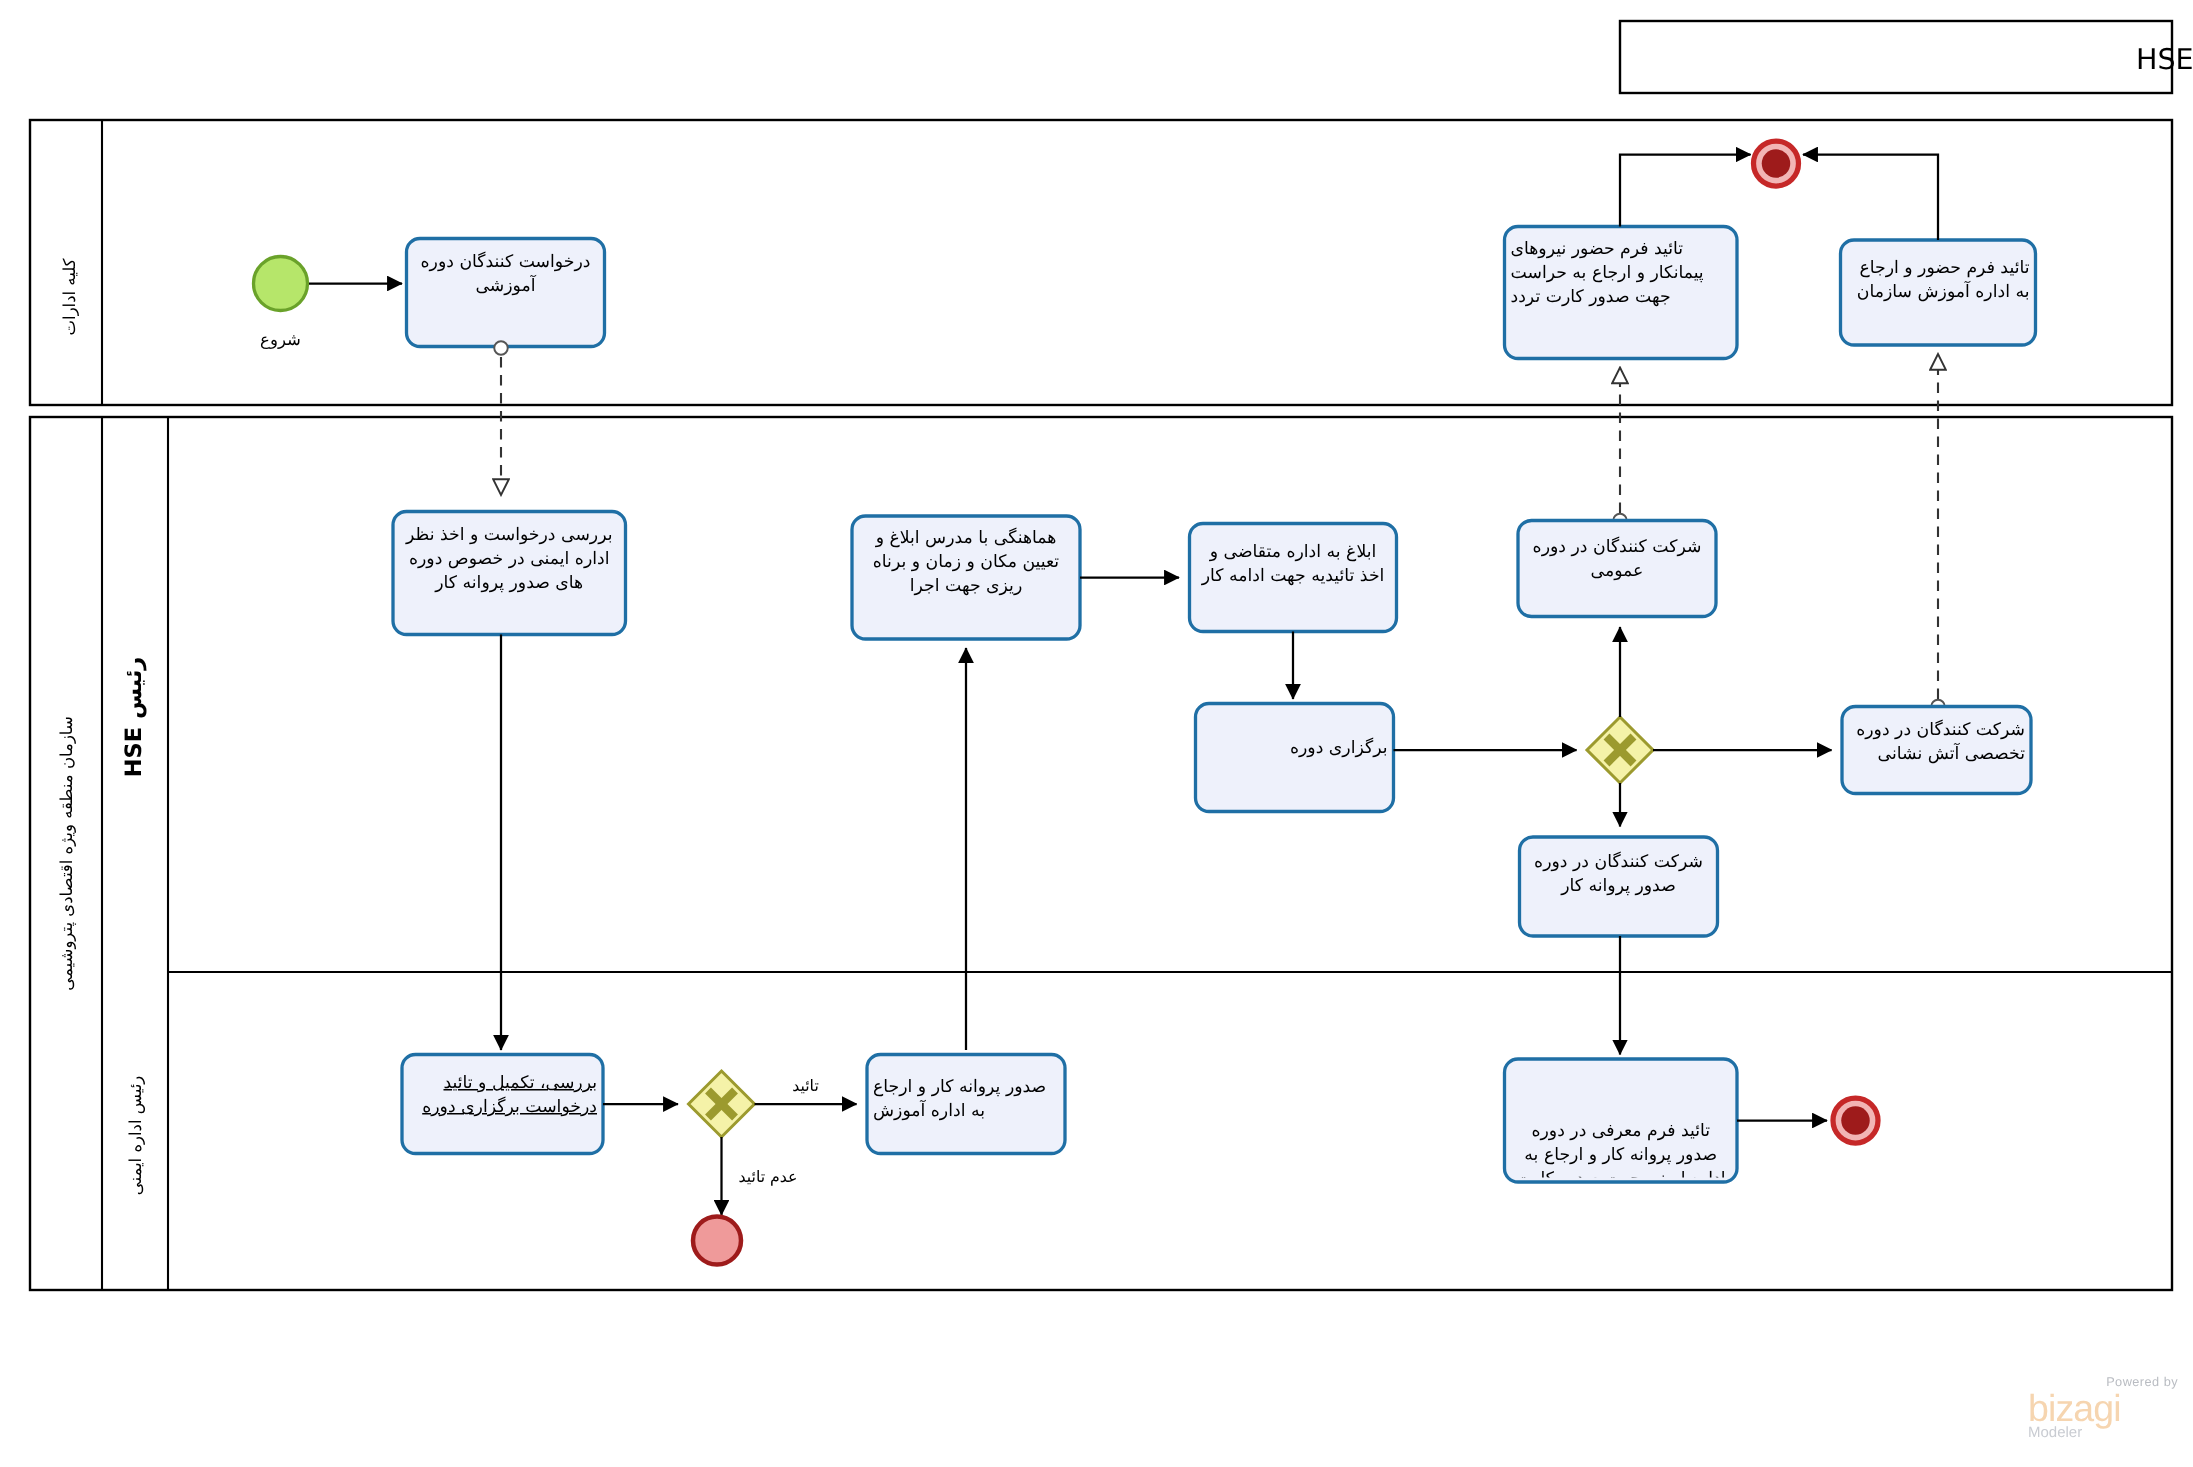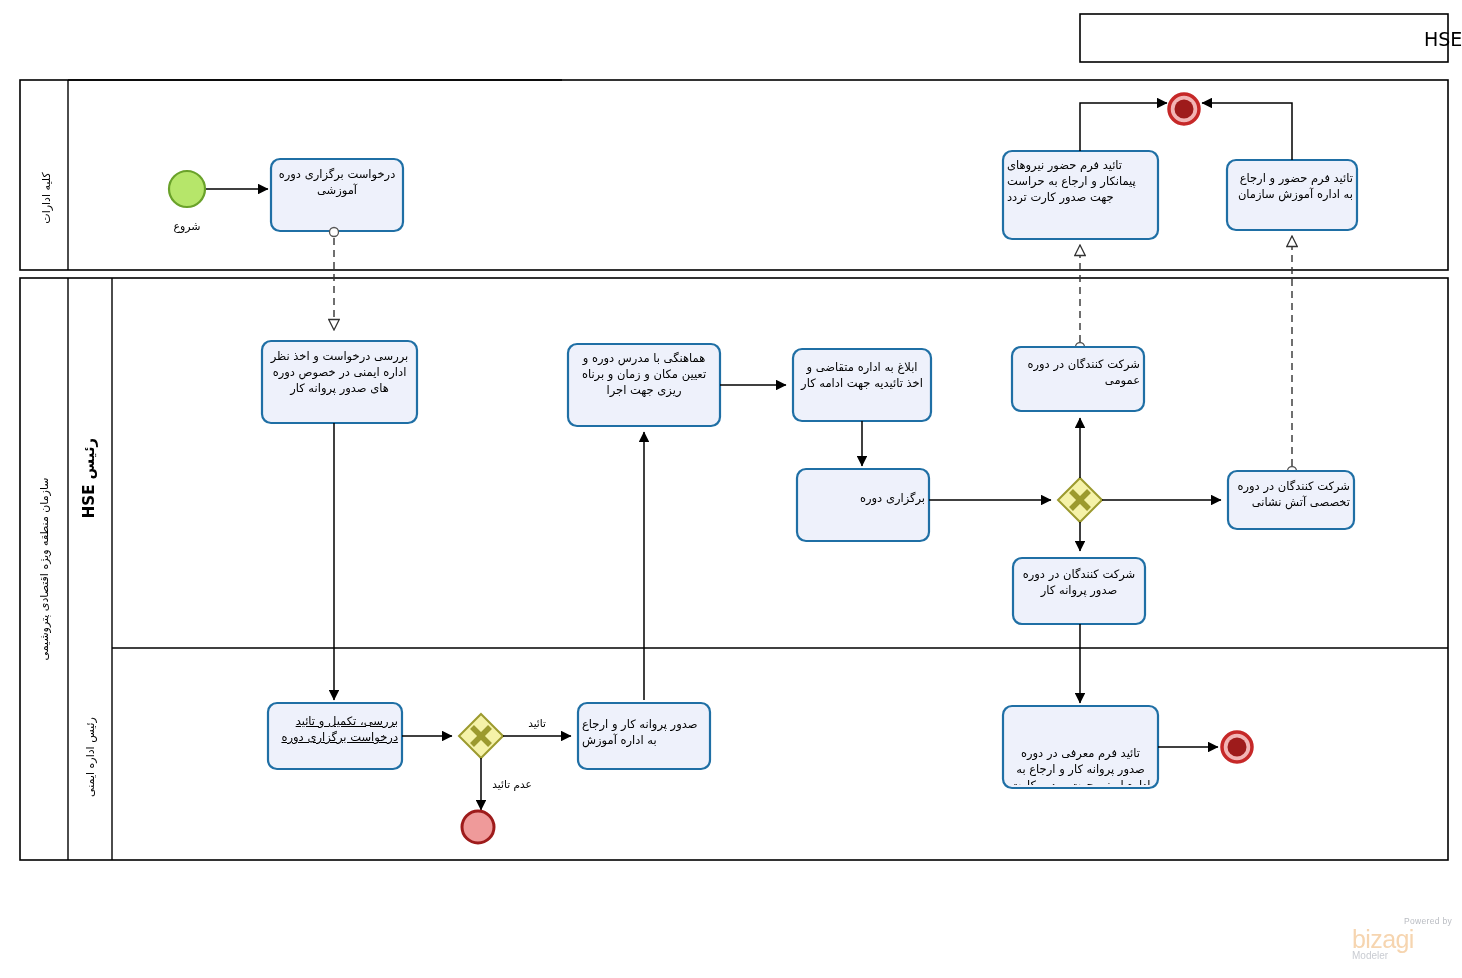--- a/index.html
+++ b/index.html
@@ -75,21 +75,21 @@
   <text class="lane-label-b" transform="translate(94,478) rotate(-90)" text-anchor="middle">رئیس HSE</text>
   <text class="lane-label" transform="translate(94,757) rotate(-90)" text-anchor="middle">رئیس اداره ایمنی</text>
 
   <circle class="start-ev" cx="187" cy="189" r="18"></circle>
   <text class="ev-label" x="187" y="230" text-anchor="middle">شروع</text>
 
   <path class="flow" d="M 206 189 L 268 189" marker-end="url(#arrow)"></path>
 
   <rect class="task-rect" x="271" y="159" width="132" height="72" rx="9"></rect>
   <foreignObject x="275" y="166" width="124" height="60">
-    <div xmlns="http://www.w3.org/1999/xhtml" class="task-label" style="text-align:center;line-height:16px;">درخواست برگزاری دوره آموزشی</div>
+    <div xmlns="http://www.w3.org/1999/xhtml" class="task-label" style="text-align:center;line-height:16px;">درخواست کنندگان دوره آموزشی</div>
   </foreignObject>
 
   <circle class="end-ev-outer2" cx="1184" cy="109" r="15"></circle>
   <circle class="end-ev-inner" cx="1184" cy="109" r="9.5"></circle>
 
   <rect class="task-rect" x="1003" y="151" width="155" height="88" rx="9"></rect>
   <foreignObject x="1007" y="157" width="147" height="78">
     <div xmlns="http://www.w3.org/1999/xhtml" class="task-label" style="text-align:left;line-height:16px;">تائید فرم حضور نیروهای پیمانکار و ارجاع به حراست جهت صدور کارت تردد</div>
   </foreignObject>
 
@@ -112,21 +112,21 @@
 
   <rect class="task-rect" x="262" y="341" width="155" height="82" rx="9"></rect>
   <foreignObject x="266" y="348" width="147" height="72">
     <div xmlns="http://www.w3.org/1999/xhtml" class="task-label" style="text-align:center;line-height:16px;">بررسی درخواست و اخذ نظر اداره ایمنی در خصوص دوره های صدور پروانه کار</div>
   </foreignObject>
 
   <path class="flow" d="M 334 423 L 334 700" marker-end="url(#arrow)"></path>
 
   <rect class="task-rect" x="568" y="344" width="152" height="82" rx="9"></rect>
   <foreignObject x="572" y="350" width="144" height="74">
-    <div xmlns="http://www.w3.org/1999/xhtml" class="task-label" style="text-align:center;line-height:16px;">هماهنگی با مدرس دوره و تعیین مکان و زمان و برناه ریزی جهت اجرا</div>
+    <div xmlns="http://www.w3.org/1999/xhtml" class="task-label" style="text-align:center;line-height:16px;">هماهنگی با مدرس ابلاغ و تعیین مکان و زمان و برناه ریزی جهت اجرا</div>
   </foreignObject>
 
   <path class="flow" d="M 644 700 L 644 432" marker-end="url(#arrow)"></path>
 
   <rect class="task-rect" x="793" y="349" width="138" height="72" rx="9"></rect>
   <foreignObject x="797" y="359" width="130" height="60">
     <div xmlns="http://www.w3.org/1999/xhtml" class="task-label" style="text-align:center;line-height:16px;">ابلاغ به اداره متقاضی و اخذ تائیدیه جهت ادامه کار</div>
   </foreignObject>
 
   <path class="flow" d="M 720 385 L 786 385" marker-end="url(#arrow)"></path>
@@ -141,21 +141,21 @@
   <g>
     <polygon class="gw" points="1080,478 1102,500 1080,522 1058,500"></polygon>
     <line class="gw-cross" x1="1071" y1="491" x2="1089" y2="509"></line>
     <line class="gw-cross" x1="1089" y1="491" x2="1071" y2="509"></line>
   </g>
 
   <path class="flow" d="M 929 500 L 1051 500" marker-end="url(#arrow)"></path>
 
   <rect class="task-rect" x="1012" y="347" width="132" height="64" rx="9"></rect>
   <foreignObject x="1016" y="356" width="124" height="52">
-    <div xmlns="http://www.w3.org/1999/xhtml" class="task-label" style="line-height:16px;">شرکت کنندگان در دوره عمومی</div>
+    <div xmlns="http://www.w3.org/1999/xhtml" class="task-label" style="text-align:center;line-height:16px;">شرکت کنندگان در دوره عمومی</div>
   </foreignObject>
 
   <path class="flow" d="M 1080 478 L 1080 418" marker-end="url(#arrow)"></path>
 
   <rect class="task-rect" x="1228" y="471" width="126" height="58" rx="9"></rect>
   <foreignObject x="1232" y="478" width="118" height="48">
     <div xmlns="http://www.w3.org/1999/xhtml" class="task-label" style="text-align:right;line-height:16px;">شرکت کنندگان در دوره تخصصی آتش نشانی</div>
   </foreignObject>
 
   <path class="flow" d="M 1102 500 L 1221 500" marker-end="url(#arrow)"></path>

